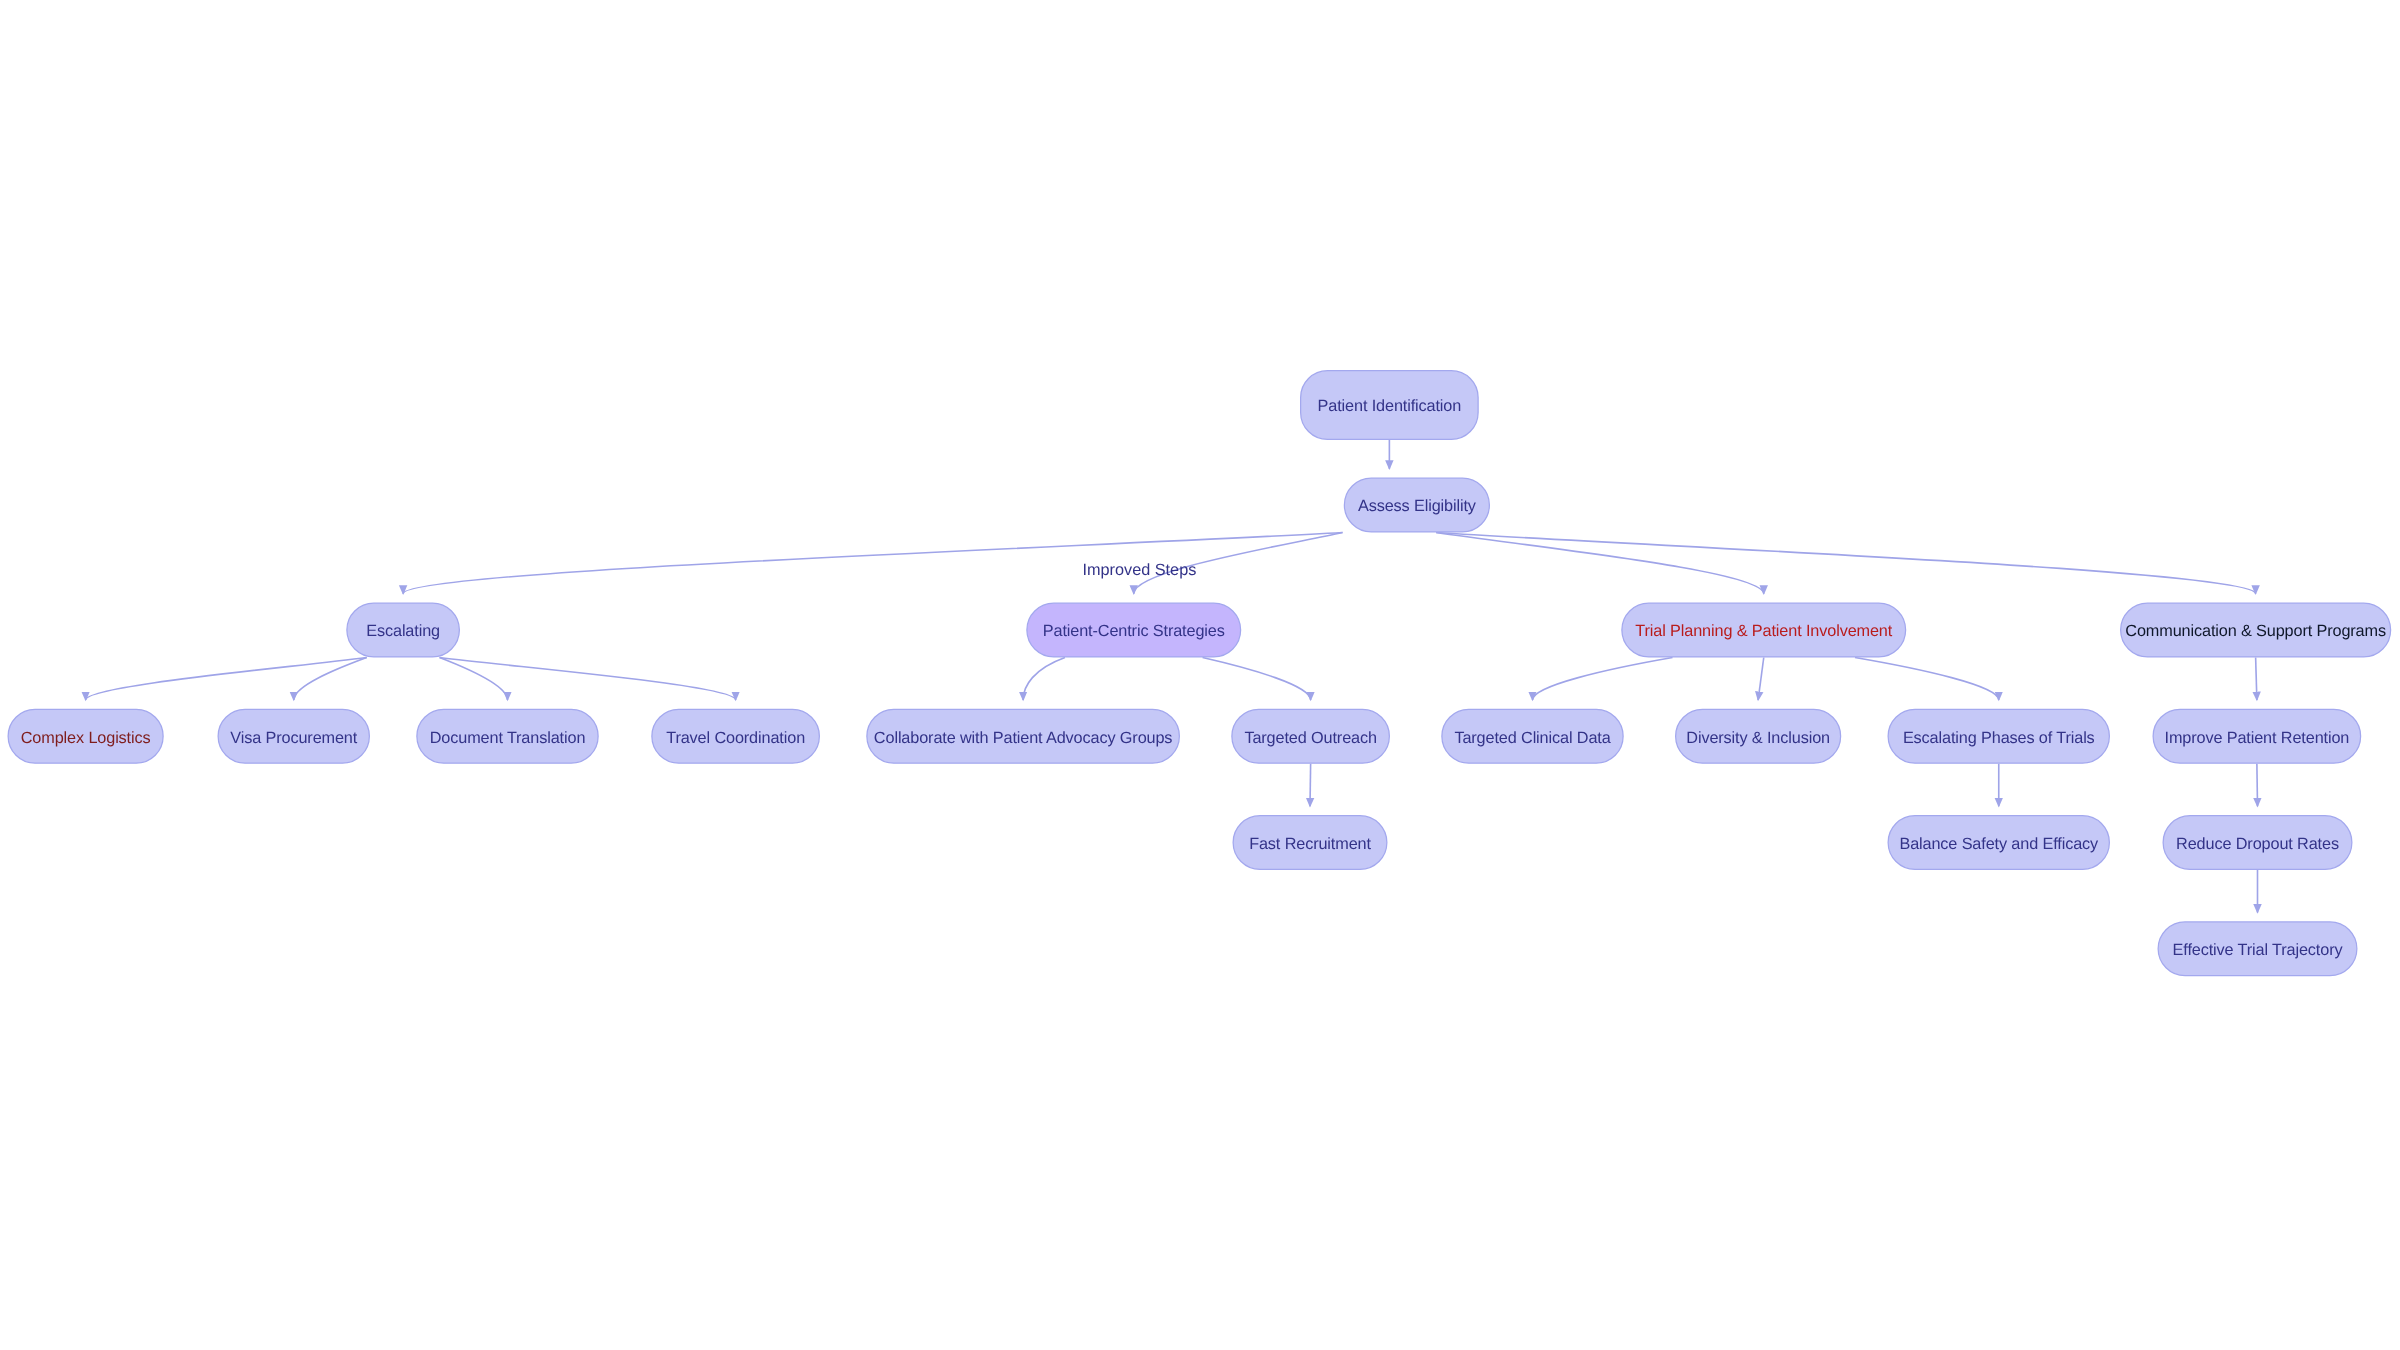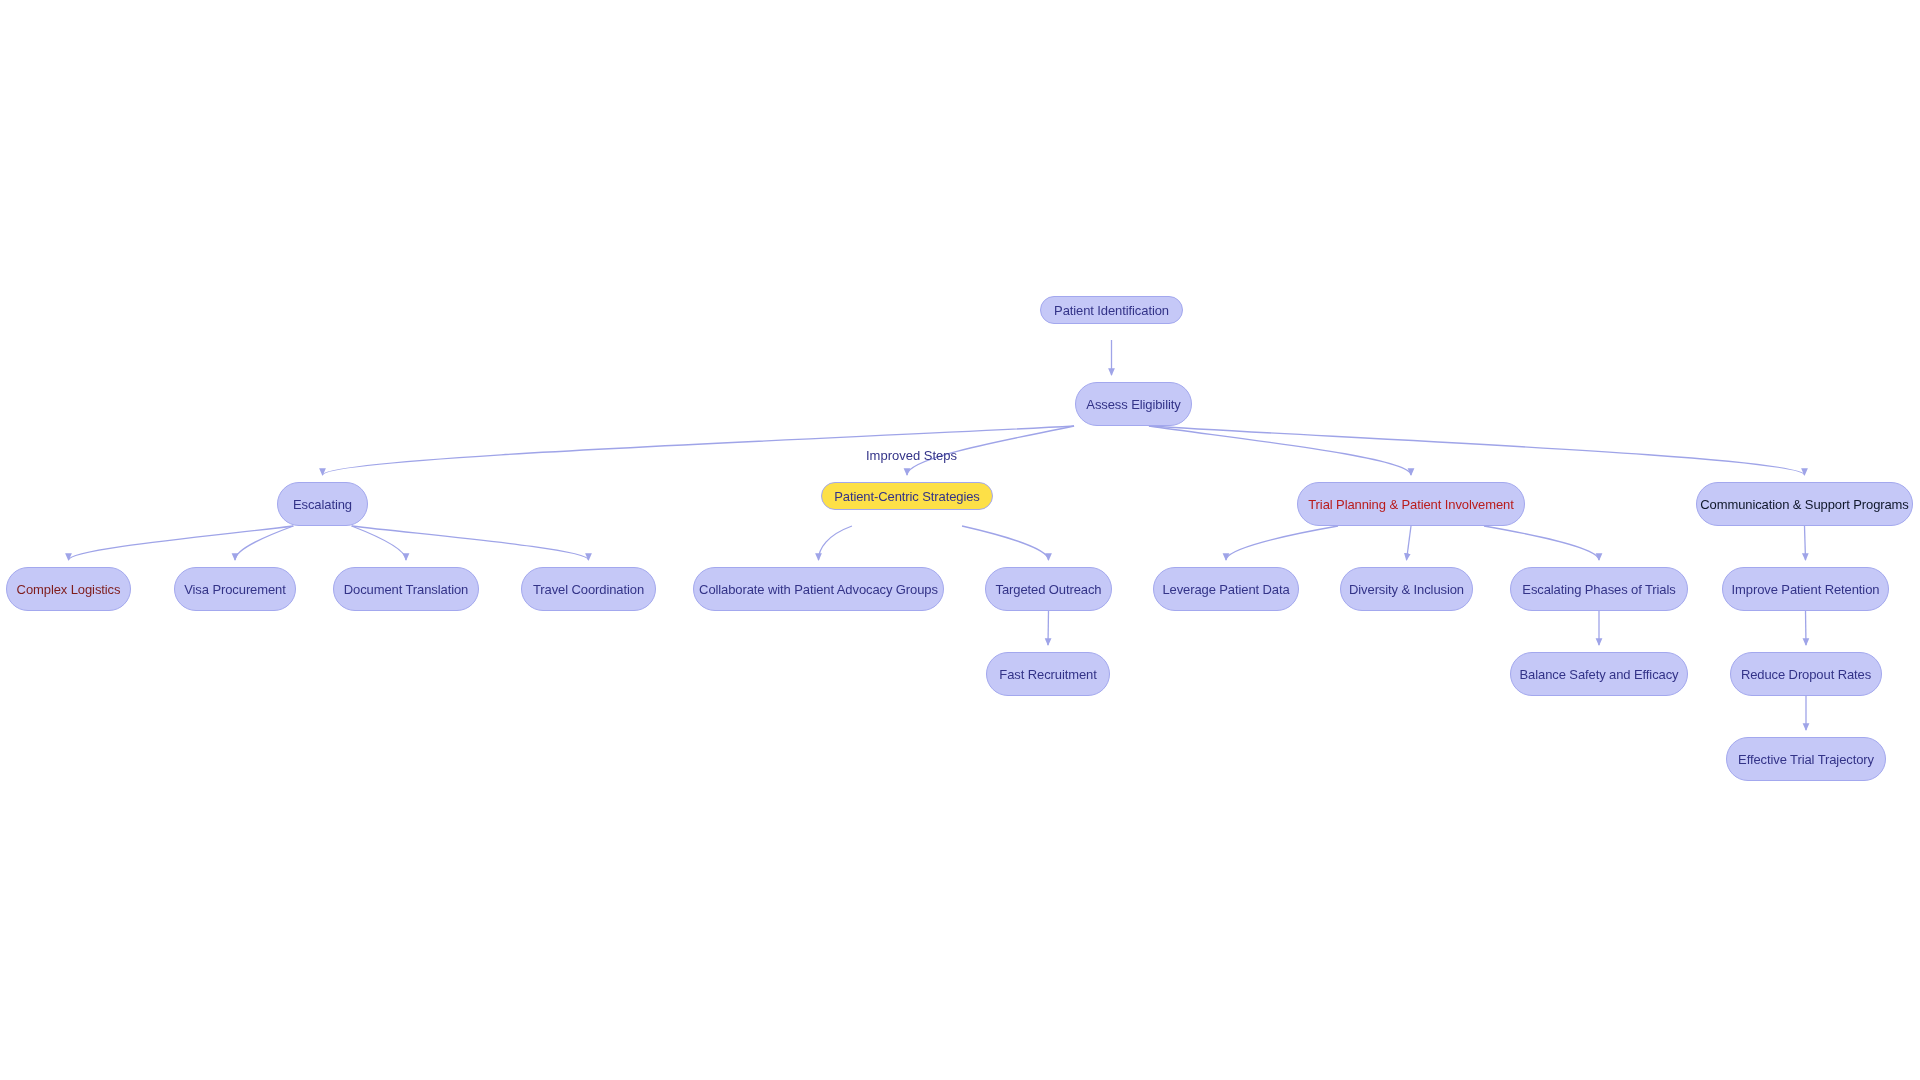--- a/index.html
+++ b/index.html
@@ -83,30 +83,30 @@
         <path d="M1411,526 L1406.5,560" stroke="#9fa4e8" stroke-width="1.3" fill="none" marker-end="url(#arrowhead)"></path>
         <path d="M1483.96,526 C1536.6000000000001,535.02 1599,548.55 1599,560" stroke="#9fa4e8" stroke-width="1.3" fill="none" marker-end="url(#arrowhead)"></path>
         <path d="M1599,611 L1599,645" stroke="#9fa4e8" stroke-width="1.3" fill="none" marker-end="url(#arrowhead)"></path>
         <path d="M1804.5,526 L1805.5,560" stroke="#9fa4e8" stroke-width="1.3" fill="none" marker-end="url(#arrowhead)"></path>
         <path d="M1805.5,611 L1806,645" stroke="#9fa4e8" stroke-width="1.3" fill="none" marker-end="url(#arrowhead)"></path>
         <path d="M1806,696 L1806,730" stroke="#9fa4e8" stroke-width="1.3" fill="none" marker-end="url(#arrowhead)"></path>
       </g>
   </svg>
 
   <div id="nodes-layer">
-      <div class="node" style="left: 1040px; top: 296px; width: 143px; height: 28px; background: rgb(197, 200, 247); border-color: rgb(163, 168, 238); color: rgb(51, 51, 136);">
+      <div class="node" style="left: 1040px; top: 296px; width: 143px; height: 56px; background: rgb(197, 200, 247); border-color: rgb(163, 168, 238); color: rgb(51, 51, 136);">
         <span class="node-label">Patient Identification</span>
       </div>
       <div class="node" style="left: 1075px; top: 382px; width: 117px; height: 44px; background: rgb(197, 200, 247); border-color: rgb(163, 168, 238); color: rgb(51, 51, 136);">
         <span class="node-label">Assess Eligibility</span>
       </div>
       <div class="node" style="left: 277px; top: 482px; width: 91px; height: 44px; background: rgb(197, 200, 247); border-color: rgb(163, 168, 238); color: rgb(51, 51, 136);">
         <span class="node-label">Escalating</span>
       </div>
-      <div class="node" style="left: 821px; top: 482px; width: 172px; height: 28px; background: #fde047; border-color: rgb(163, 168, 238); color: rgb(51, 51, 136);">
+      <div class="node" style="left: 821px; top: 482px; width: 172px; height: 44px; background: #c4b5fd; border-color: rgb(163, 168, 238); color: rgb(51, 51, 136);">
         <span class="node-label">Patient-Centric Strategies</span>
       </div>
       <div class="node" style="left: 1297px; top: 482px; width: 228px; height: 44px; background: rgb(197, 200, 247); border-color: rgb(163, 168, 238); color: #b91c1c; justify-content: center;">
         <span class="node-label">Trial Planning &amp; Patient Involvement</span>
       </div>
       <div class="node" style="left: 1696px; top: 482px; width: 217px; height: 44px; background: rgb(197, 200, 247); border-color: rgb(163, 168, 238); color: #0f172a;">
         <span class="node-label">Communication &amp; Support Programs</span>
       </div>
       <div class="node" style="left: 6px; top: 567px; width: 125px; height: 44px; background: rgb(197, 200, 247); border-color: rgb(163, 168, 238); color: #7f1d1d;">
         <span class="node-label">Complex Logistics</span>
@@ -123,21 +123,21 @@
       <div class="node" style="left: 693px; top: 567px; width: 251px; height: 44px; background: rgb(197, 200, 247); border-color: rgb(163, 168, 238); color: rgb(51, 51, 136);">
         <span class="node-label">Collaborate with Patient Advocacy Groups</span>
       </div>
       <div class="node" style="left: 985px; top: 567px; width: 127px; height: 44px; background: rgb(197, 200, 247); border-color: rgb(163, 168, 238); color: rgb(51, 51, 136);">
         <span class="node-label">Targeted Outreach</span>
       </div>
       <div class="node" style="left: 986px; top: 652px; width: 124px; height: 44px; background: rgb(197, 200, 247); border-color: rgb(163, 168, 238); color: rgb(51, 51, 136);">
         <span class="node-label">Fast Recruitment</span>
       </div>
       <div class="node" style="left: 1153px; top: 567px; width: 146px; height: 44px; background: rgb(197, 200, 247); border-color: rgb(163, 168, 238); color: rgb(51, 51, 136);">
-        <span class="node-label">Leverage Patient Data</span>
+        <span class="node-label">Targeted Clinical Data</span>
       </div>
       <div class="node" style="left: 1340px; top: 567px; width: 133px; height: 44px; background: rgb(197, 200, 247); border-color: rgb(163, 168, 238); color: rgb(51, 51, 136);">
         <span class="node-label">Diversity &amp; Inclusion</span>
       </div>
       <div class="node" style="left: 1510px; top: 567px; width: 178px; height: 44px; background: rgb(197, 200, 247); border-color: rgb(163, 168, 238); color: rgb(51, 51, 136);">
         <span class="node-label">Escalating Phases of Trials</span>
       </div>
       <div class="node" style="left: 1510px; top: 652px; width: 178px; height: 44px; background: rgb(197, 200, 247); border-color: rgb(163, 168, 238); color: rgb(51, 51, 136);">
         <span class="node-label">Balance Safety and Efficacy</span>
       </div>

